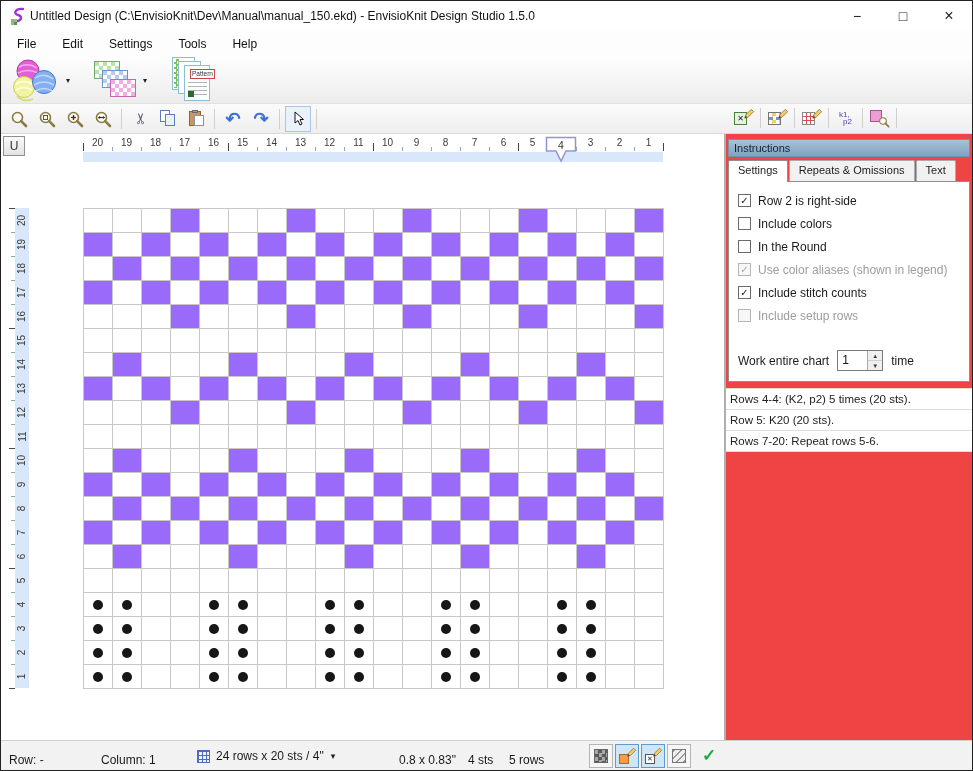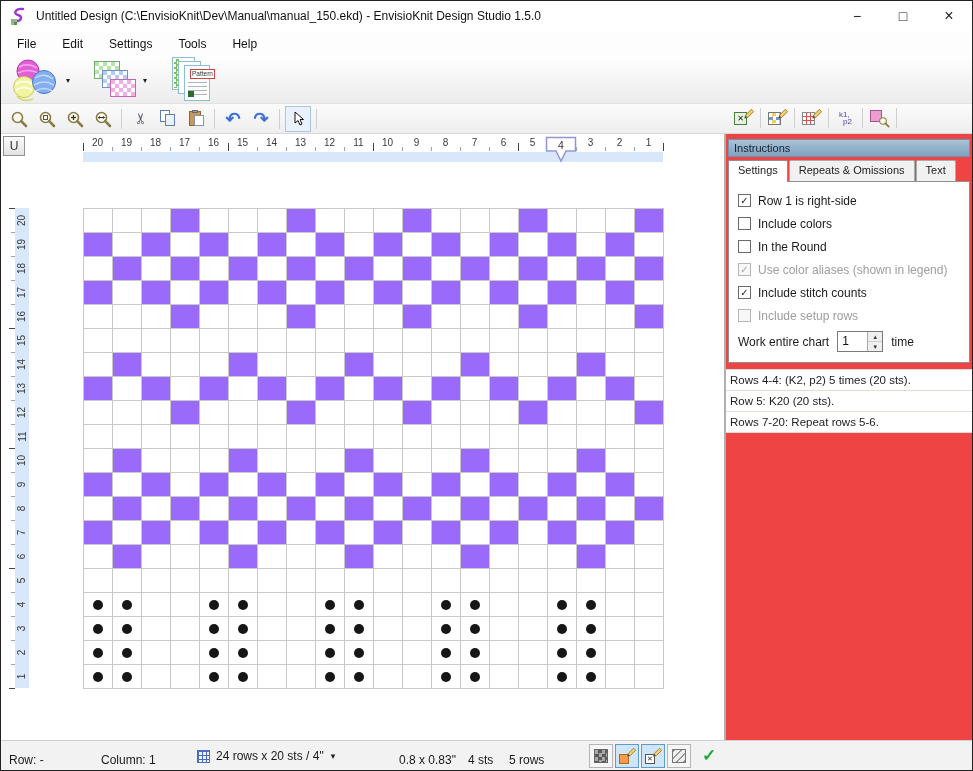--- a/index.html
+++ b/index.html
@@ -3,21 +3,21 @@
 <meta charset="utf-8">
 <style>
   * { box-sizing: border-box; }
   html,body { margin:0; padding:0; }
   body { width:973px; height:771px; overflow:hidden; font-family:"Liberation Sans",sans-serif; background:#fff; position:relative; }
   #win { position:absolute; inset:0; border:1px solid #222; display:flex; flex-direction:column; background:#fff; }
 
   
   .titlebar { height:30px; flex:0 0 auto; display:flex; align-items:center; background:#fff; }
   .app-icon { width:20px; height:20px; margin-left:8px; flex:0 0 auto; }
-  .title-text { margin-left:7px; font-size:12px; color:#111; white-space:nowrap; }
+  .title-text { margin-left:1px; font-size:12px; color:#111; white-space:nowrap; }
   .win-controls { margin-left:auto; display:flex; height:100%; }
   .win-btn { width:46px; display:flex; align-items:center; justify-content:center; font-size:14px; color:#222; }
   .win-btn.close { font-size:16px; }
 
   
   .menubar { height:26px; flex:0 0 auto; display:flex; align-items:center; padding-left:3px; background:#fdfdfd; }
   .menu-item { padding:0 13px; font-size:12px; color:#111; height:22px; line-height:22px; }
 
   
   .toolbar-main { height:47px; flex:0 0 auto; background:linear-gradient(#fefefe,#ececec); display:flex; align-items:center; padding-left:8px; border-bottom:1px solid #e2e2e2; }
@@ -102,21 +102,21 @@
   .panel-header { margin:5px 2px 0 2px; height:18px; background:linear-gradient(#a9c2d6,#7fa3c1); border:1px solid #6f93b1; font-size:11px; color:#14222e; line-height:16px; padding-left:5px; }
   .tabs { margin:3px 2px 0 2px; display:flex; height:21px; }
   .tab { font-size:11px; padding:0 9px; line-height:19px; border:1px solid #ababab; border-bottom:none; background:#f1f1f1; color:#222; margin-right:1px; border-radius:2px 2px 0 0; position:relative; }
   .tab.active { background:#fff; border-color:#8f8f8f; z-index:2; margin-bottom:-1px; }
   .settings-box { margin:0 2px; background:#fff; border:1px solid #8f8f8f; padding:7px 4px 10px 9px; position:relative; z-index:1; }
   .cb-row { display:flex; align-items:center; height:23px; }
   .cb-box { width:13px; height:13px; border:1px solid #6a6a6a; background:#fff; margin-right:7px; display:flex; align-items:center; justify-content:center; font-size:10px; color:#222; flex:0 0 auto; }
   .cb-label { font-size:12px; color:#1a1a1a; white-space:nowrap; }
   .cb-row.disabled .cb-box { border-color:#b5b5b5; background:#f7f7f7; color:#a8a8a8; }
   .cb-row.disabled .cb-label { color:#9d9d9d; }
-  .work-row { display:flex; align-items:center; margin-top:4px; font-size:12px; color:#1a1a1a; }
+  .work-row { display:flex; align-items:center; margin-top:23px; font-size:12px; color:#1a1a1a; }
   .spin { display:flex; margin:0 8px; border:1px solid #7a7a7a; height:21px; background:#fff; }
   .spin-val { width:29px; font-size:12px; padding-left:4px; line-height:19px; color:#111; }
   .spin-btns { width:15px; border-left:1px solid #aaa; display:flex; flex-direction:column; }
   .spin-b { flex:1; font-size:6px; display:flex; align-items:center; justify-content:center; background:#efefef; color:#333; }
   .spin-b + .spin-b { border-top:1px solid #cfcfcf; }
   .inst-list { margin-top:6px; border-top:1px solid #e3ddd5; }
   .inst-row { height:21px; background:#fff; border-bottom:1px solid #e3ddd5; font-size:11.5px; color:#222; line-height:21px; padding-left:4px; white-space:nowrap; overflow:hidden; }
 
   
   .statusbar { height:30px; flex:0 0 auto; border-top:1px solid #d0d0d0; background:#f2f2f2; position:relative; font-size:12px; color:#1a1a1a; }
@@ -944,21 +944,21 @@
     <div class="rightpanel">
       <div class="panel-header">Instructions</div>
       <div class="tabs">
         <div class="tab active">Settings</div>
         <div class="tab">Repeats &amp; Omissions</div>
         <div class="tab">Text</div>
       </div>
       <div class="settings-box" id="settingsbox">
           <div class="cb-row">
             <span class="cb-box">✓</span>
-            <span class="cb-label">Row 1 is right-side</span>
+            <span class="cb-label">Row 2 is right-side</span>
           </div>
           <div class="cb-row">
             <span class="cb-box"></span>
             <span class="cb-label">Include colors</span>
           </div>
           <div class="cb-row">
             <span class="cb-box"></span>
             <span class="cb-label">In the Round</span>
           </div>
           <div class="cb-row disabled">

